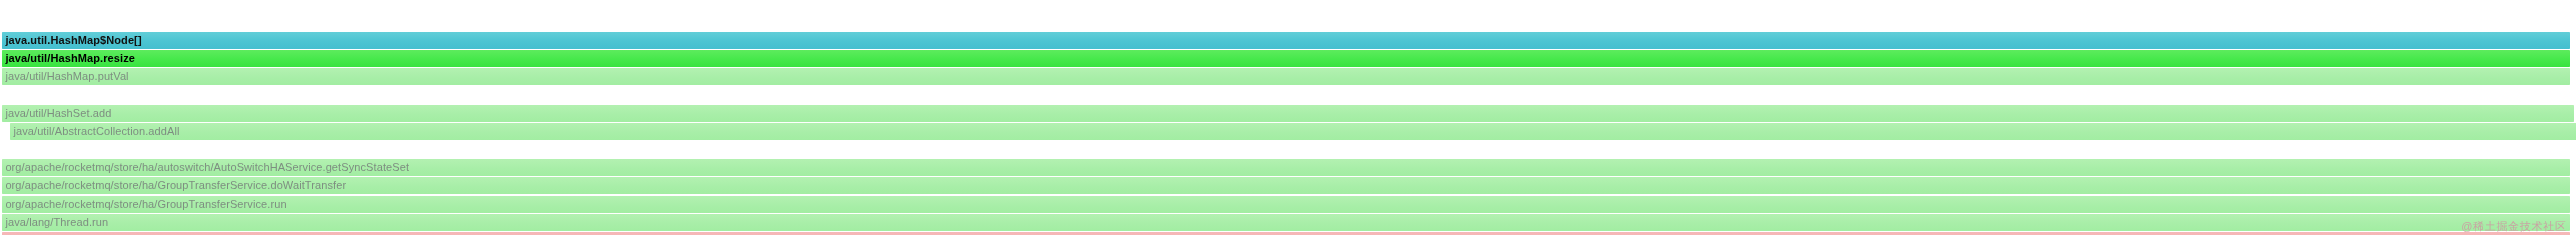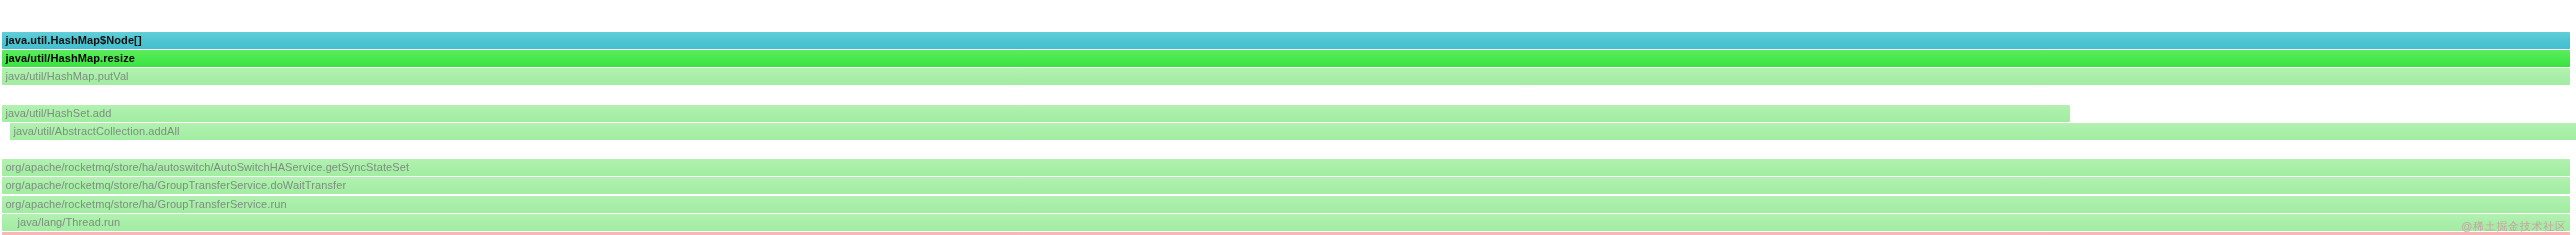--- a/index.html
+++ b/index.html
@@ -103,36 +103,36 @@
 <div id="flamegraph">
     <div class="frame kind-object" style="top: 32px; left: 2px; width: 2568px;">
       <span class="frame-label">java.util.HashMap$Node[]</span>
     </div>
     <div class="frame kind-selected" style="top: 50px; left: 2px; width: 2568px;">
       <span class="frame-label">java/util/HashMap.resize</span>
     </div>
     <div class="frame kind-java" style="top: 68px; left: 2px; width: 2568px;">
       <span class="frame-label">java/util/HashMap.putVal</span>
     </div>
-    <div class="frame kind-java" style="top: 105px; left: 2px; width: 2068px;">
+    <div class="frame kind-java" style="top: 105px; left: 2px; width: 2572px;">
       <span class="frame-label">java/util/HashSet.add</span>
     </div>
     <div class="frame kind-java" style="top: 123px; left: 10px; width: 2568px;">
       <span class="frame-label">java/util/AbstractCollection.addAll</span>
     </div>
     <div class="frame kind-java" style="top: 159px; left: 2px; width: 2568px;">
       <span class="frame-label">org/apache/rocketmq/store/ha/autoswitch/AutoSwitchHAService.getSyncStateSet</span>
     </div>
     <div class="frame kind-java" style="top: 177px; left: 2px; width: 2568px;">
       <span class="frame-label">org/apache/rocketmq/store/ha/GroupTransferService.doWaitTransfer</span>
     </div>
     <div class="frame kind-java" style="top: 196px; left: 2px; width: 2568px;">
       <span class="frame-label">org/apache/rocketmq/store/ha/GroupTransferService.run</span>
     </div>
-    <div class="frame kind-java" style="top: 214px; left: 2px; width: 2568px; padding-left: 12px;">
+    <div class="frame kind-java" style="top: 214px; left: 2px; width: 2568px;">
       <span class="frame-label">java/lang/Thread.run</span>
     </div>
     <div class="frame kind-root" style="top: 232px; left: 2px; width: 2568px;">
       <span class="frame-label">all</span>
     </div>
   </div>
 
 <div class="watermark">@稀土掘金技术社区</div>
 
 

